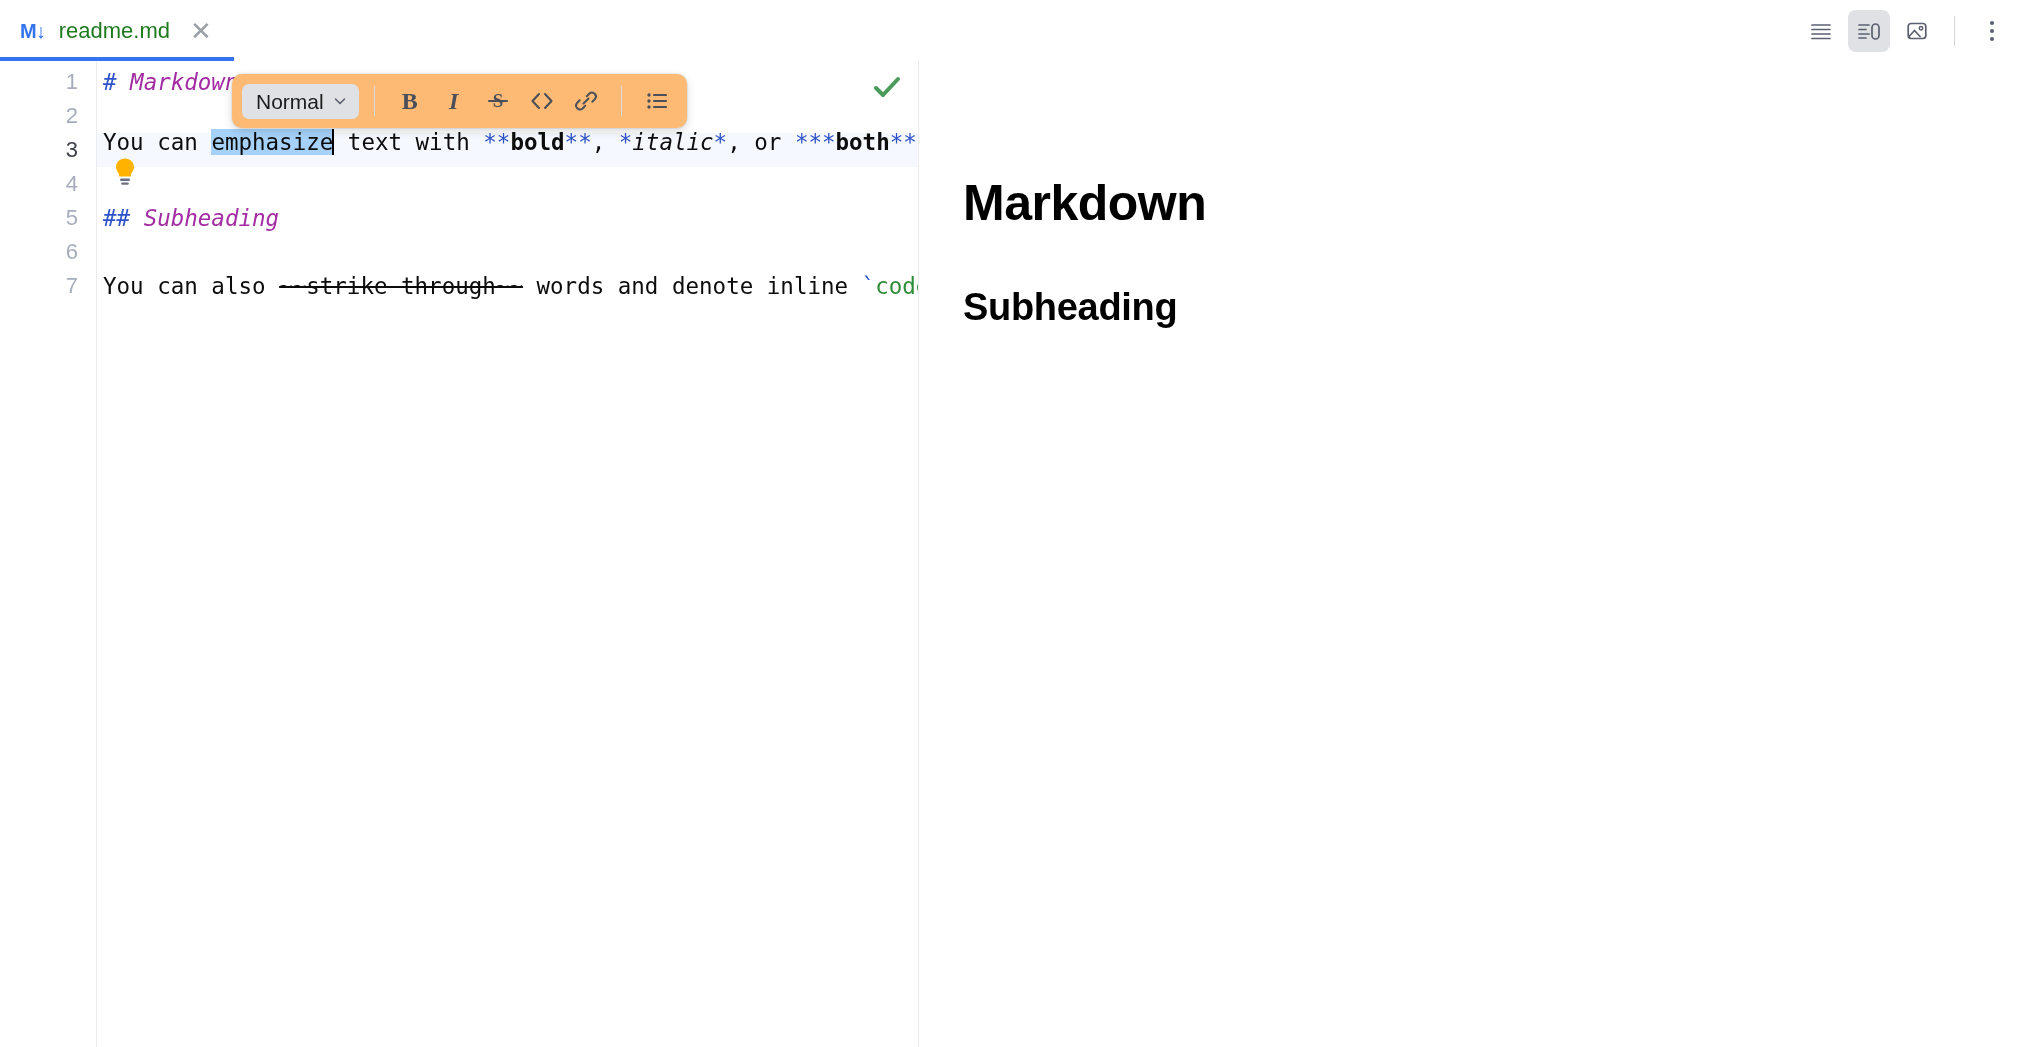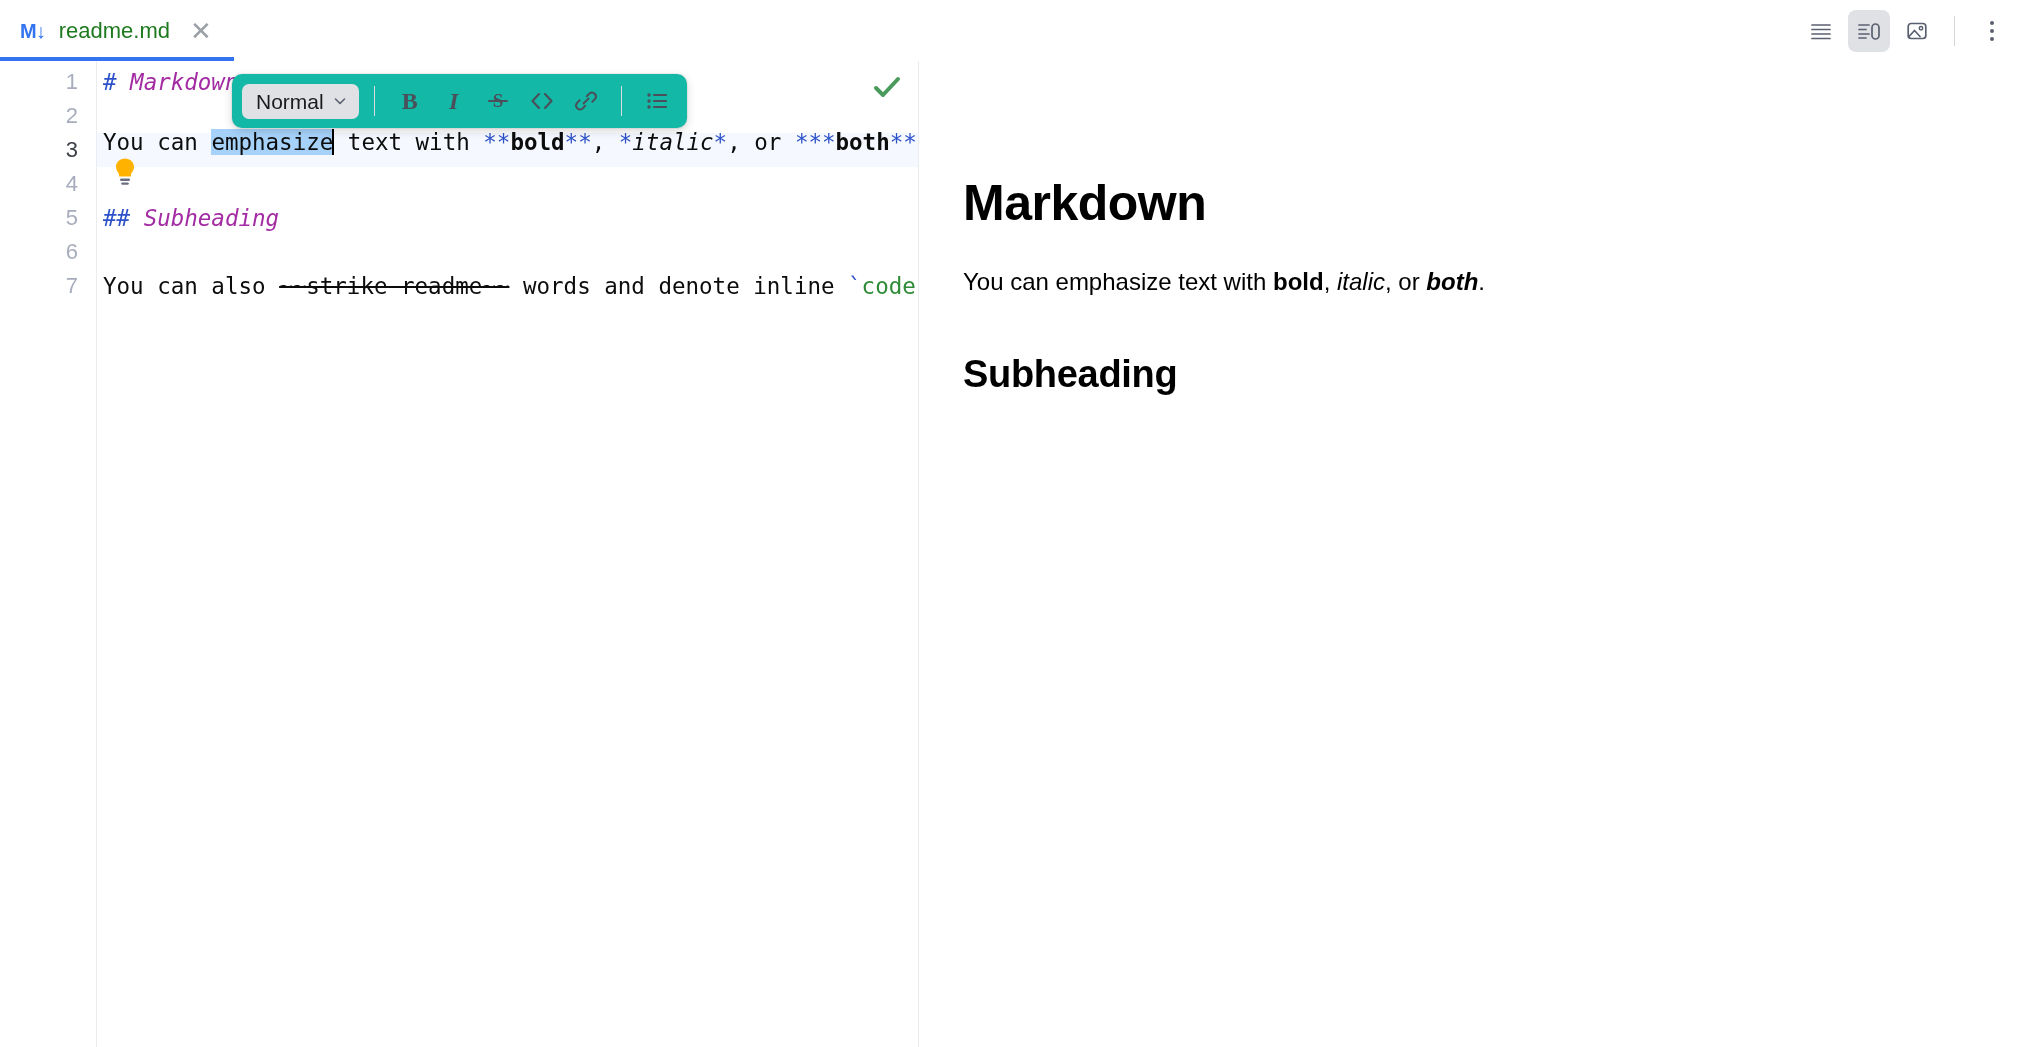--- a/index.html
+++ b/index.html
@@ -93,21 +93,21 @@
   .bulb {
     position: absolute; left: 112px; top: 96px; width: 26px; height: 30px;
   }
   .check {
     position: absolute; right: 14px; top: 9px;
   }
 
   
   .float-tb {
     position: absolute; left: 232px; top: 74px; height: 54px;
-    background: #14b8a6; border-radius: 10px;
+    background: #fdba74; border-radius: 10px;
     box-shadow: 0 3px 10px rgba(0,0,0,0.16), 0 0 0 1px rgba(0,0,0,0.05);
     display: flex; align-items: center; padding: 0 10px; gap: 4px; z-index: 40;
   }
   .style-pill {
     display: flex; align-items: center; gap: 8px;
     background: #DFE1E5; border-radius: 7px;
     padding: 7px 11px 7px 14px; cursor: pointer;
   }
   .style-pill span { font-size: 21px; color: #1B1B1C; line-height: 1; }
   .ftb-div { width:1px; height:30px; background:#D9DBE0; margin: 0 11px; }
@@ -220,21 +220,21 @@
 
       <div class="code-line" style="top:64px;">
         <span>You can </span><span class="sel">emphasize</span><span class="caret"></span><span> text with </span><span class="md-mark">**</span><span class="md-bold">bold</span><span class="md-mark">**</span><span>, </span><span class="md-mark">*</span><span class="md-italic">italic</span><span class="md-mark">*</span><span>, or </span><span class="md-mark">***</span><span class="md-bold">both</span><span class="md-mark">***</span>
       </div>
 
       <div class="code-line" style="top:140px;">
         <span class="md-hash">##</span><span class="md-head"> Subheading</span>
       </div>
 
       <div class="code-line" style="top:208px;">
-        <span>You can also </span><span class="md-strike">~~strike readme~~</span><span> words and denote inline </span><span class="md-mark">`</span><span class="md-code">code</span>
+        <span>You can also </span><span class="md-strike">~~strike through~~</span><span> words and denote inline </span><span class="md-mark">`</span><span class="md-code">code</span>
       </div>
     </div>
 
     <div class="bulb">
       <svg width="26" height="30" viewBox="0 0 26 30">
         <path d="M13 1.5 C7.8 1.5 4 5.3 4 10 c0 3.3 1.9 5.2 3 6.9 l0 2.6 h12 l0-2.6 c1.1-1.7 3-3.6 3-6.9 0-4.7-3.8-8.5-9-8.5 z" fill="#FFB300"></path>
         <rect x="8" y="21.5" width="10" height="2.4" rx="1.2" fill="#6C707E"></rect>
         <rect x="9.2" y="25.4" width="7.6" height="2.4" rx="1.2" fill="#6C707E"></rect>
       </svg>
     </div>
@@ -295,19 +295,18 @@
           <line x1="10" y1="13" x2="22" y2="13"></line>
           <line x1="10" y1="19" x2="22" y2="19"></line>
         </g>
       </svg>
     </div>
   </div>
 
   <div class="preview">
     <h1 class="pv-h1">Markdown</h1>
 
-    <p class="pv-p"><span>You can emphasize text with </span><b>bold</b><span>, </span><i>italic</i><span>, or </span><span class="pv-bi">both</span><span>.</span></p>
 
     <h2 class="pv-h2">Subheading</h2>
 
   </div>
 
 </div>
 
 </body></html>

